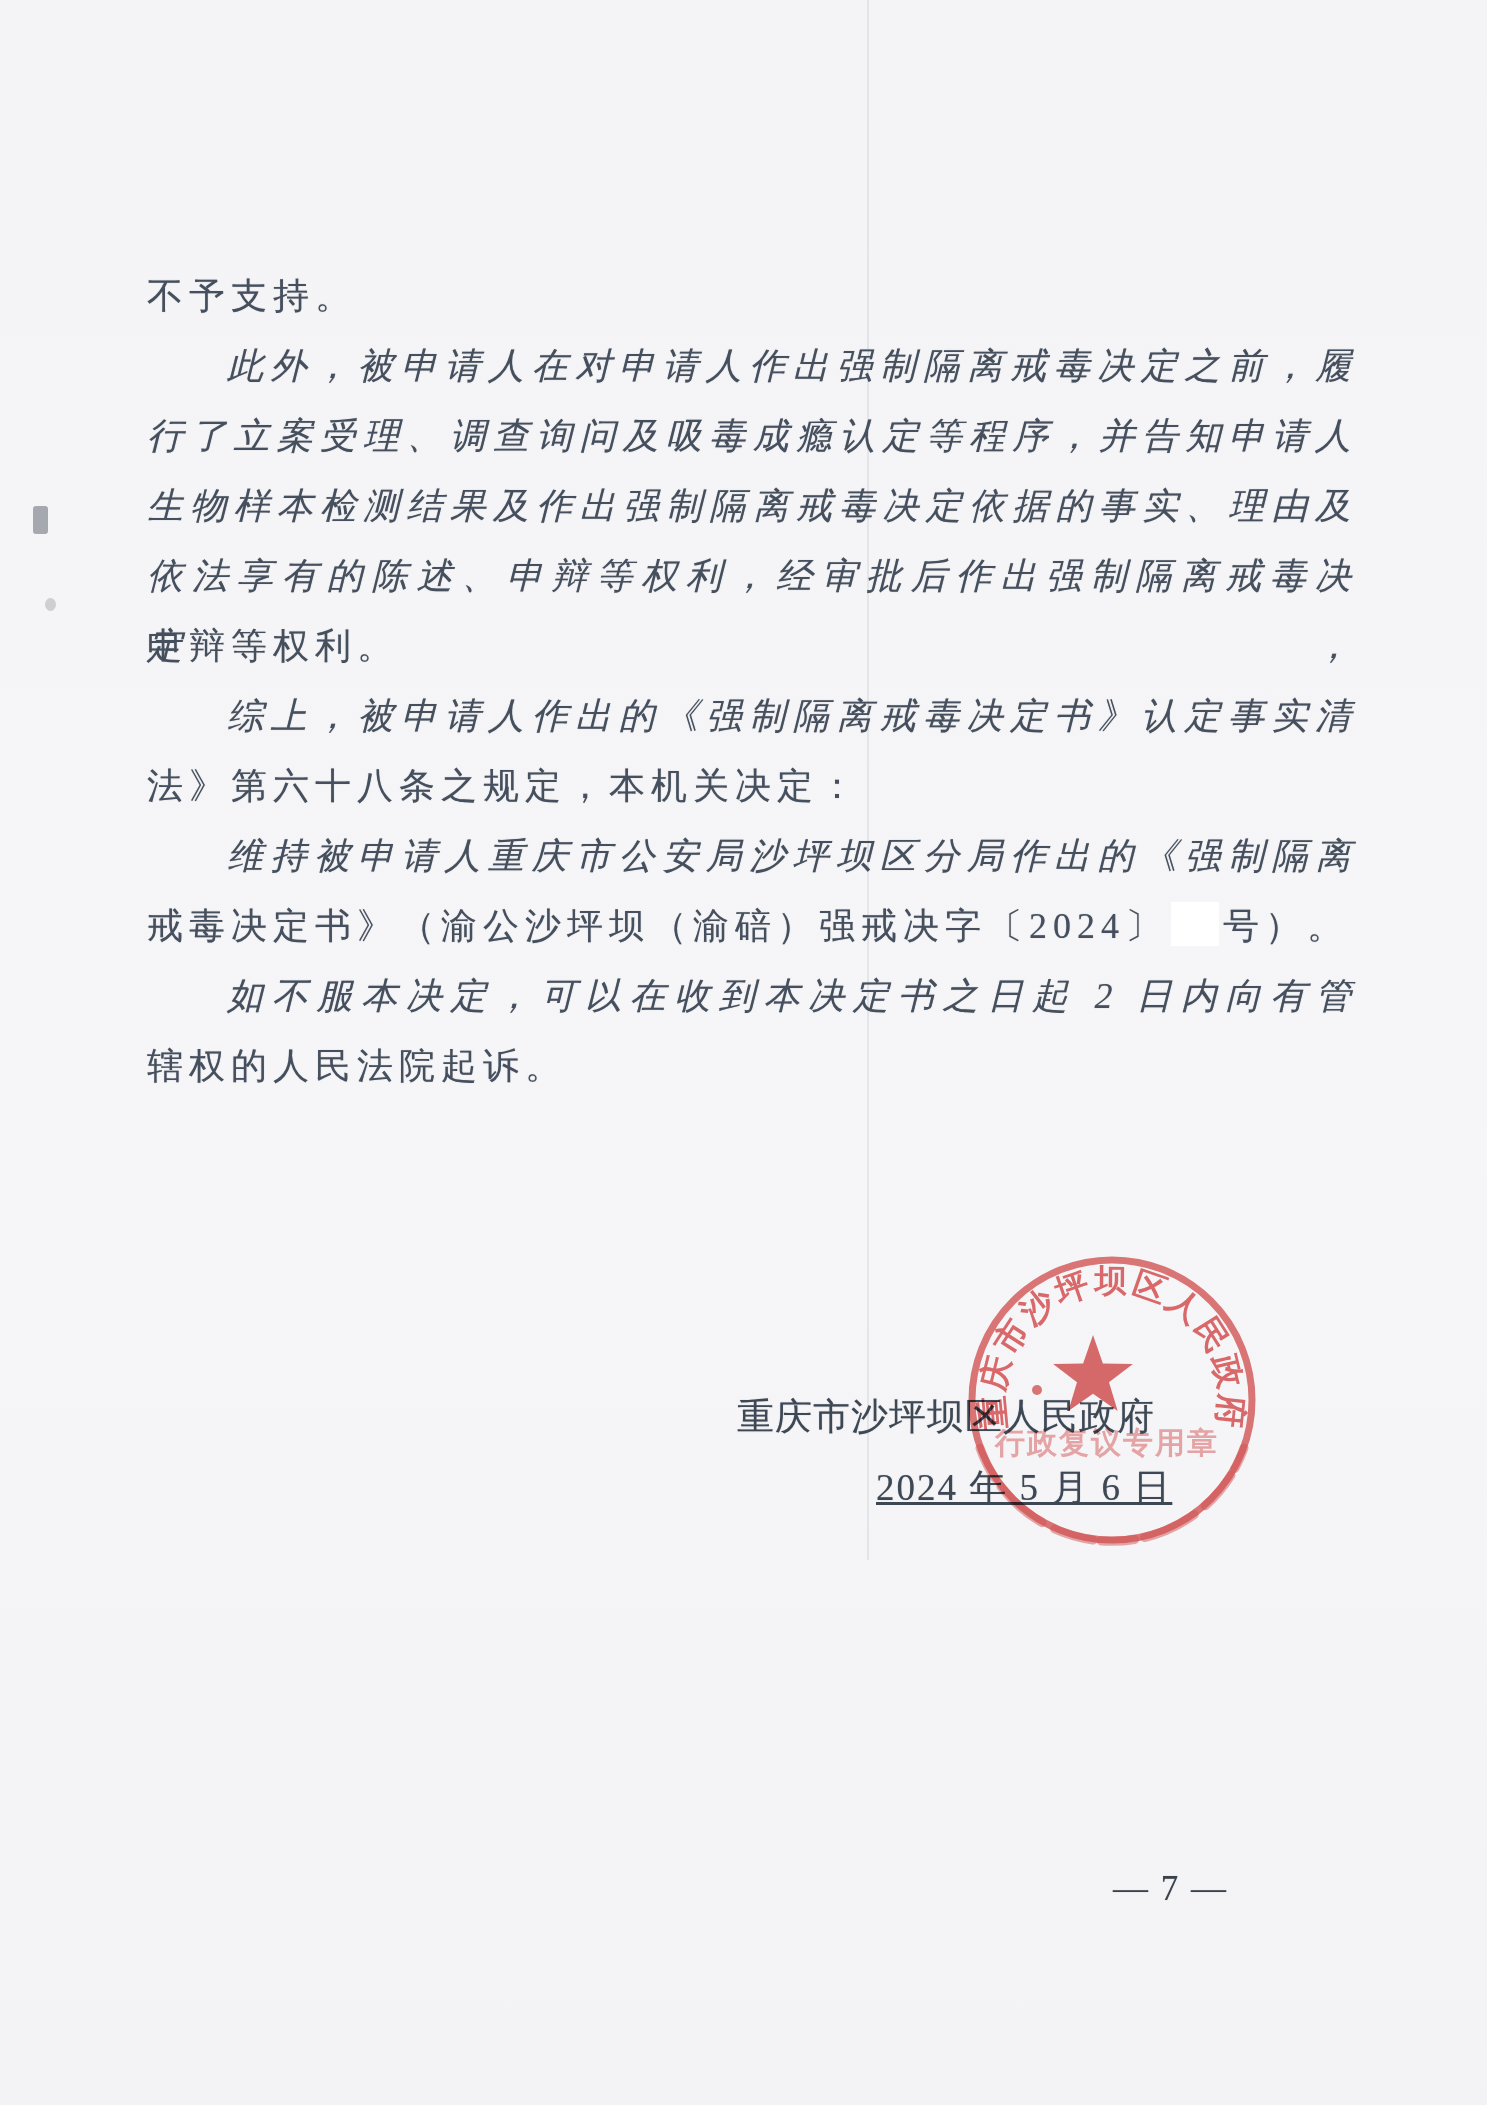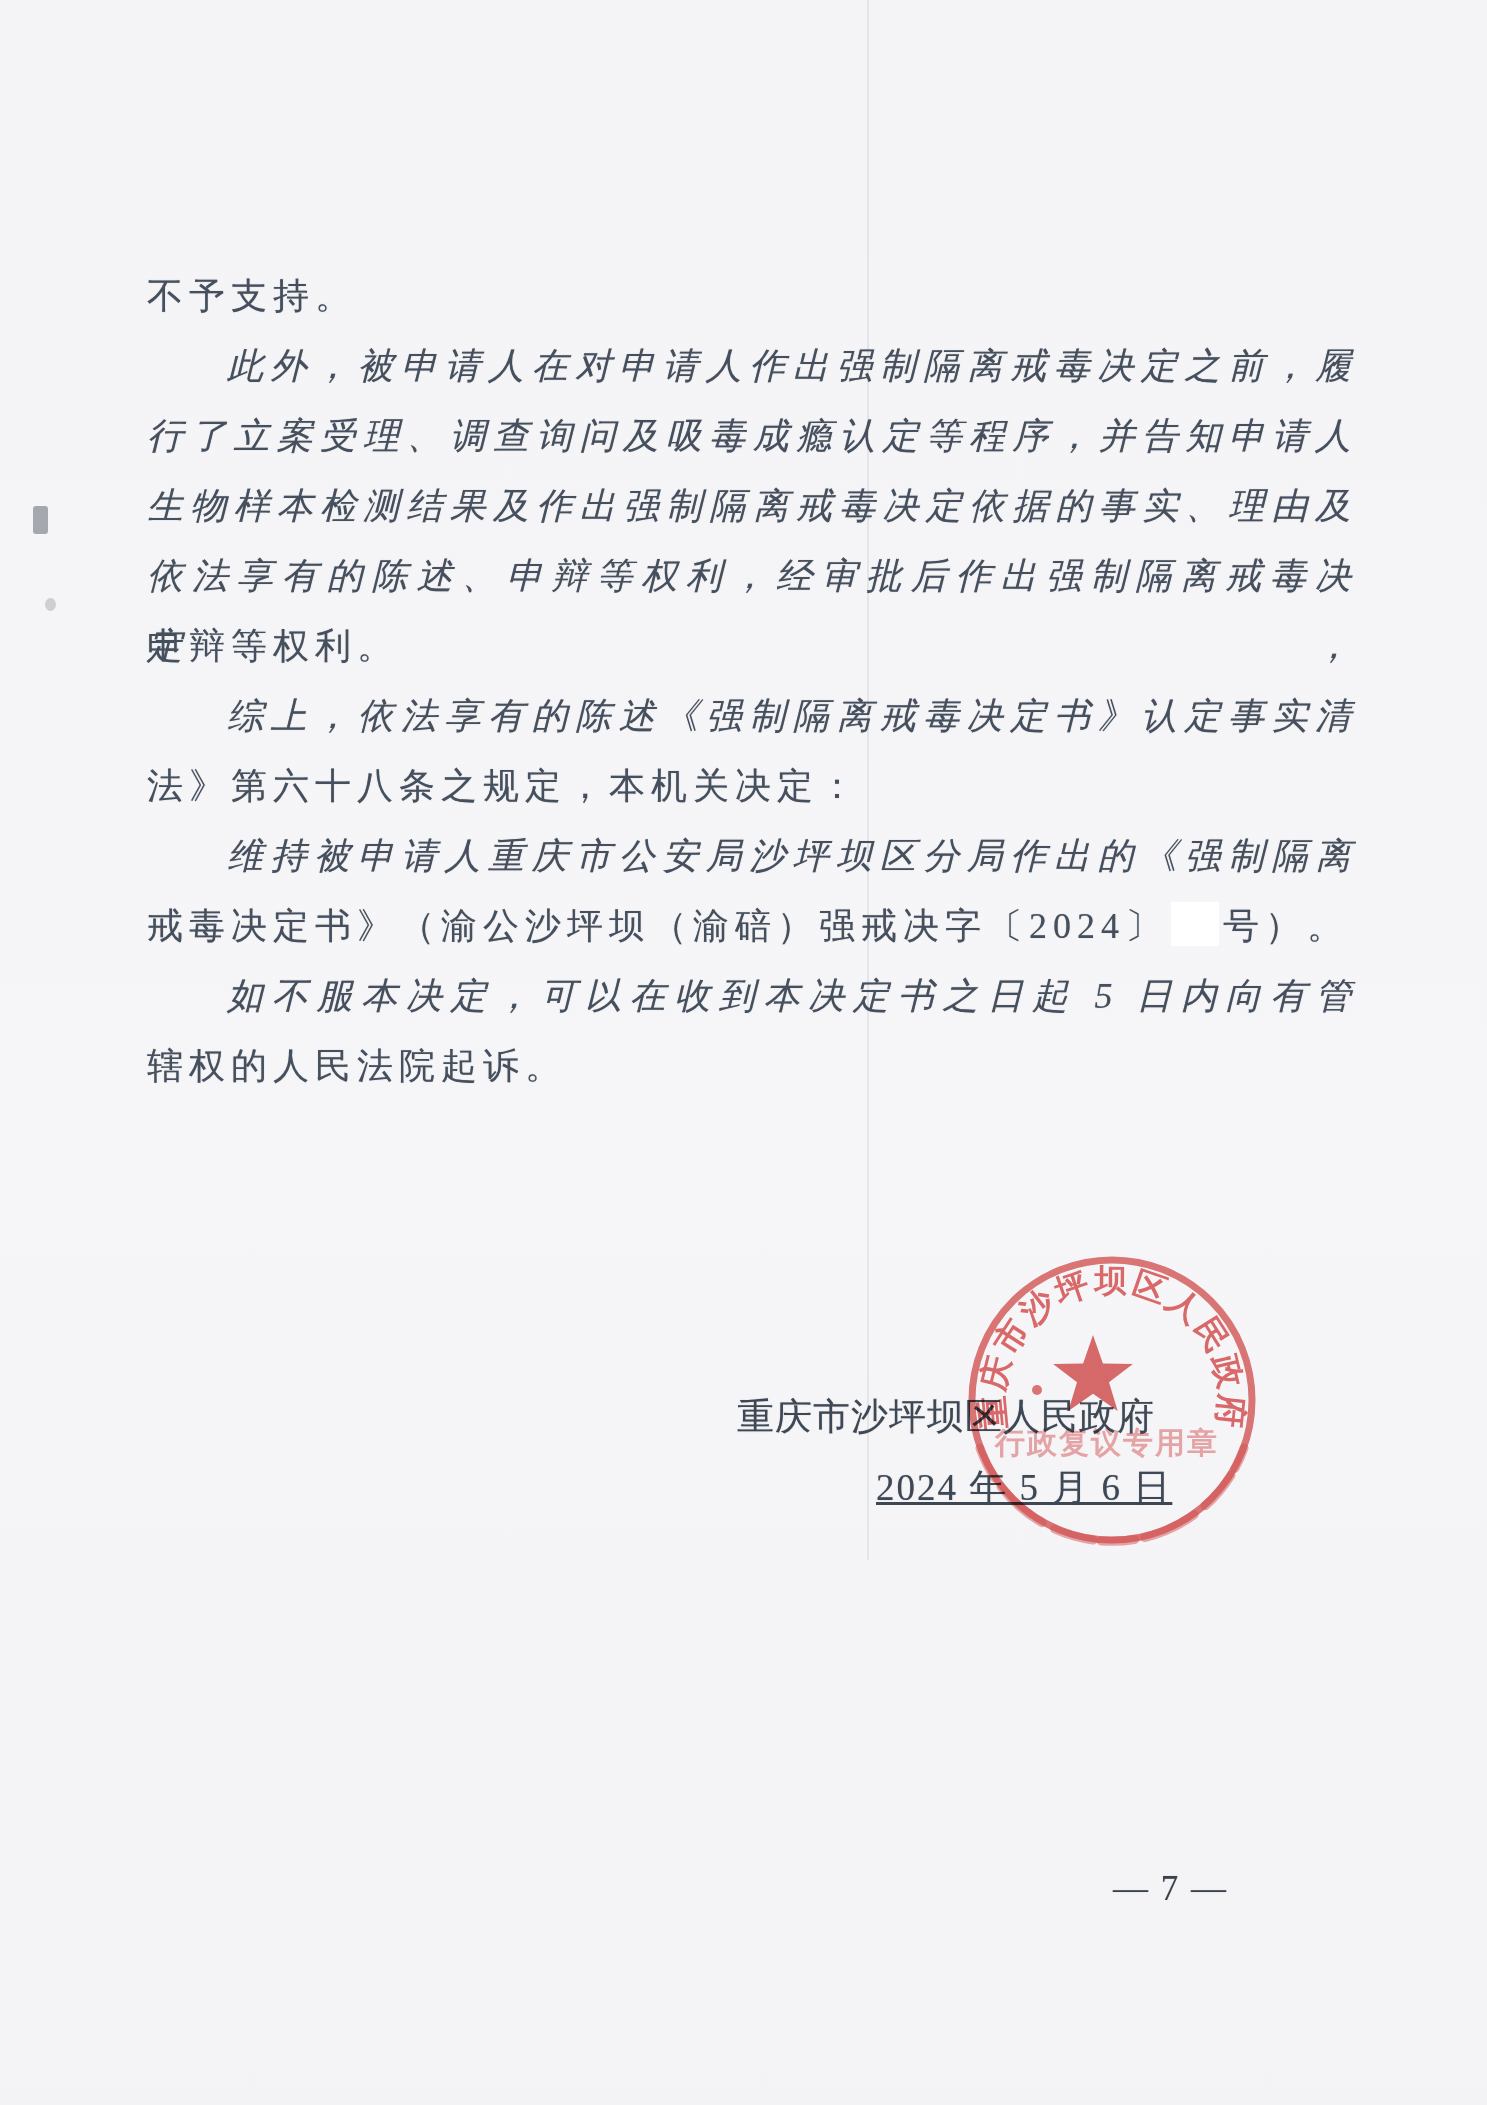--- a/index.html
+++ b/index.html
@@ -78,25 +78,25 @@
   <div class="artifact1"></div>
   <div class="artifact2"></div>
 
   <div class="body-text">
       <div class="text-line"><span>不予支持。</span></div>
       <div class="text-line indent justify"><span>此外，被申请人在对申请人作出强制隔离戒毒决定之前，履</span></div>
       <div class="text-line justify"><span>行了立案受理、调查询问及吸毒成瘾认定等程序，并告知申请人</span></div>
       <div class="text-line justify"><span>生物样本检测结果及作出强制隔离戒毒决定依据的事实、理由及</span></div>
       <div class="text-line justify"><span>依法享有的陈述、申辩等权利，经审批后作出强制隔离戒毒决定，</span></div>
       <div class="text-line"><span>申辩等权利。</span></div>
-      <div class="text-line indent justify"><span>综上，依法享有的陈述《强制隔离戒毒决定书》认定事实清</span></div>
+      <div class="text-line indent justify"><span>综上，被申请人作出的《强制隔离戒毒决定书》认定事实清</span></div>
       <div class="text-line"><span>法》第六十八条之规定，本机关决定：</span></div>
       <div class="text-line indent justify"><span>维持被申请人重庆市公安局沙坪坝区分局作出的《强制隔离</span></div>
       <div class="text-line"><span>戒毒决定书》（渝公沙坪坝（渝碚）强戒决字〔2024〕</span><span class="redaction"></span><span>号）。</span></div>
-      <div class="text-line indent justify"><span>如不服本决定，可以在收到本决定书之日起 5 日内向有管</span></div>
+      <div class="text-line indent justify"><span>如不服本决定，可以在收到本决定书之日起 2 日内向有管</span></div>
       <div class="text-line"><span>辖权的人民法院起诉。</span></div>
     </div>
 
   <div class="signature-authority">重庆市沙坪坝区人民政府</div>
 
   <div class="signature-date">2024 年 5 月 6 日</div>
 
   <div class="seal-wrap">
     <svg width="310" height="310" viewBox="0 0 310 310">
 

